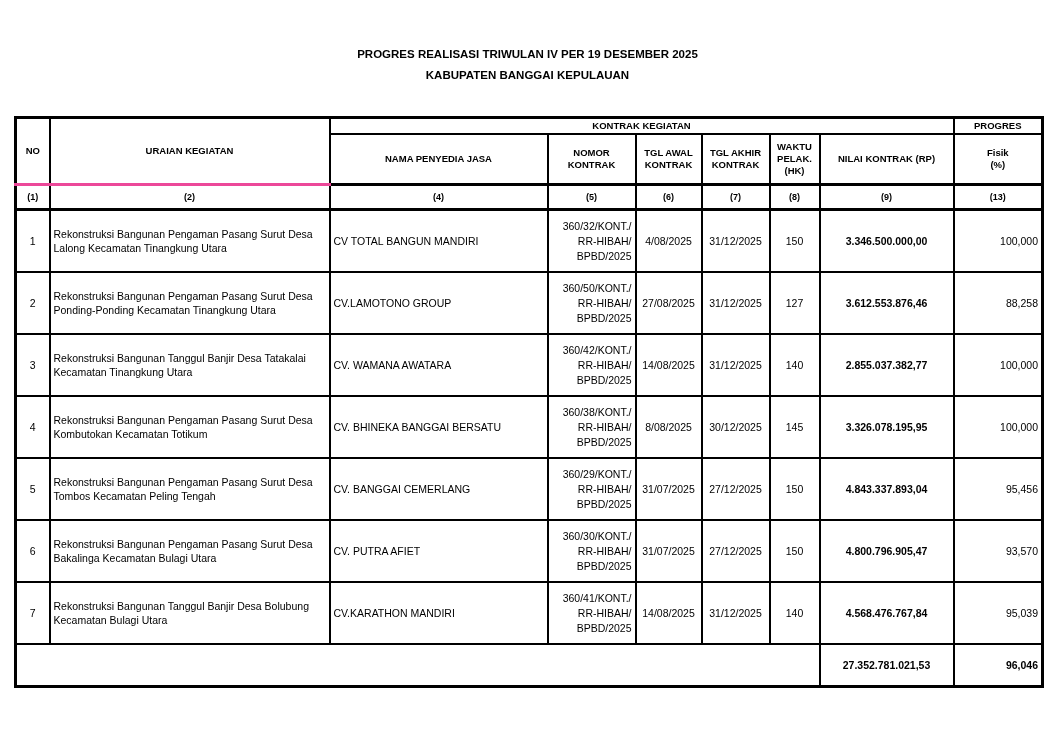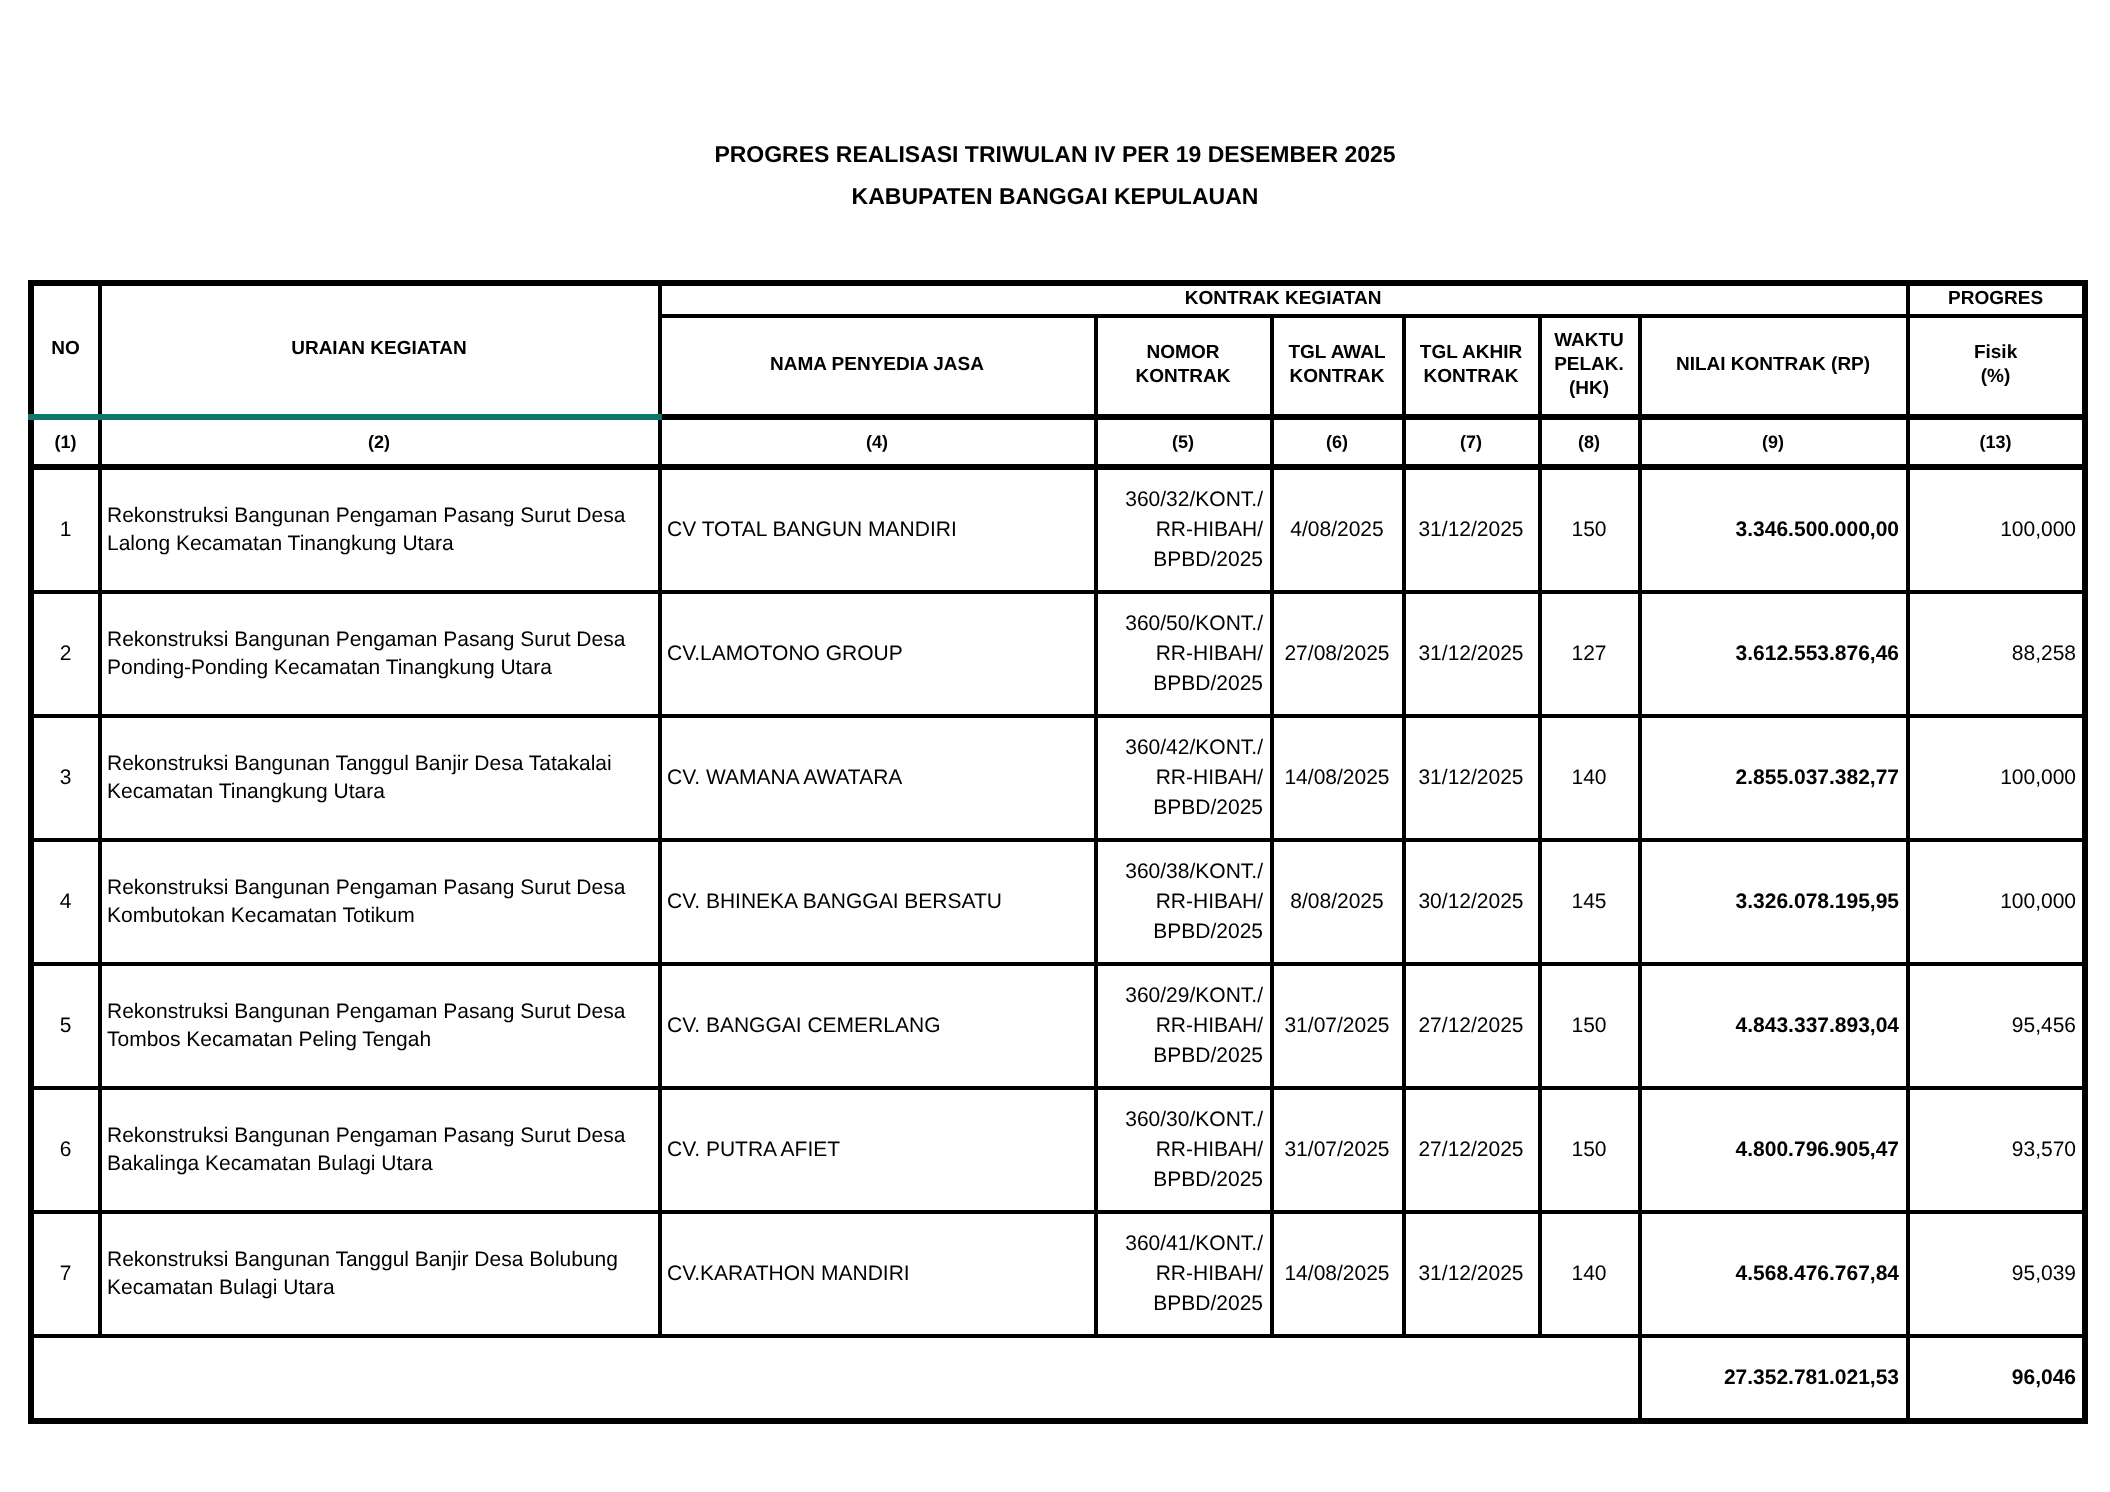--- a/index.html
+++ b/index.html
@@ -6,21 +6,21 @@
     margin: 0;
     padding: 0;
     background: #ffffff;
     width: 1055px;
     height: 746px;
     font-family: "Liberation Sans", sans-serif;
     color: #000000;
     overflow: hidden;
   }
   .titles {
-    margin-top: 68px;
+    margin-top: 44px;
     text-align: center;
     font-weight: bold;
     font-size: 11.5px;
     line-height: 21px;
   }
   .table-wrap {
     margin: 30px 14px 0 14px;
   }
   table.report {
     border-collapse: collapse;
@@ -39,21 +39,21 @@
     text-align: center;
     vertical-align: middle;
     line-height: 12px;
   }
   tr.group th {
     height: 14px;
     padding: 0;
     border-bottom: 1px solid #000;
   }
   tr.group th.rs2 {
-    border-bottom: 3px solid #0f766e;
+    border-bottom: 3px solid #ec4899;
   }
   tr.subhead th {
     height: 48px;
     border-bottom: 3px solid #000;
     white-space: pre-line;
   }
   tr.colnums th {
     height: 22px;
     border-bottom: 3px solid #000;
     font-size: 9px;
@@ -63,21 +63,21 @@
     vertical-align: middle;
     font-size: 10.5px;
     line-height: 14px;
   }
   .c-no { text-align: center; }
   .c-uraian { text-align: left; }
   .c-nama { font-weight: normal; }
   .c-nomor { white-space: pre-line; line-height: 15px; text-align: right; }
   .c-tgl { text-align: center; padding: 0 1px; }
   .c-waktu { text-align: center; }
-  .c-nilai { text-align: right; font-weight: bold; padding-right: 8px; }
+  .c-nilai { text-align: center; font-weight: bold; padding-right: 8px; }
   .c-fisik { text-align: right; padding-right: 16px; }
   .gb { border-left: 3px solid #000; margin-left: 11px; }
   tfoot td {
     height: 40px;
     border-top: 3px solid #000;
     vertical-align: middle;
     font-size: 10.5px;
     font-weight: bold;
   }
 </style>

